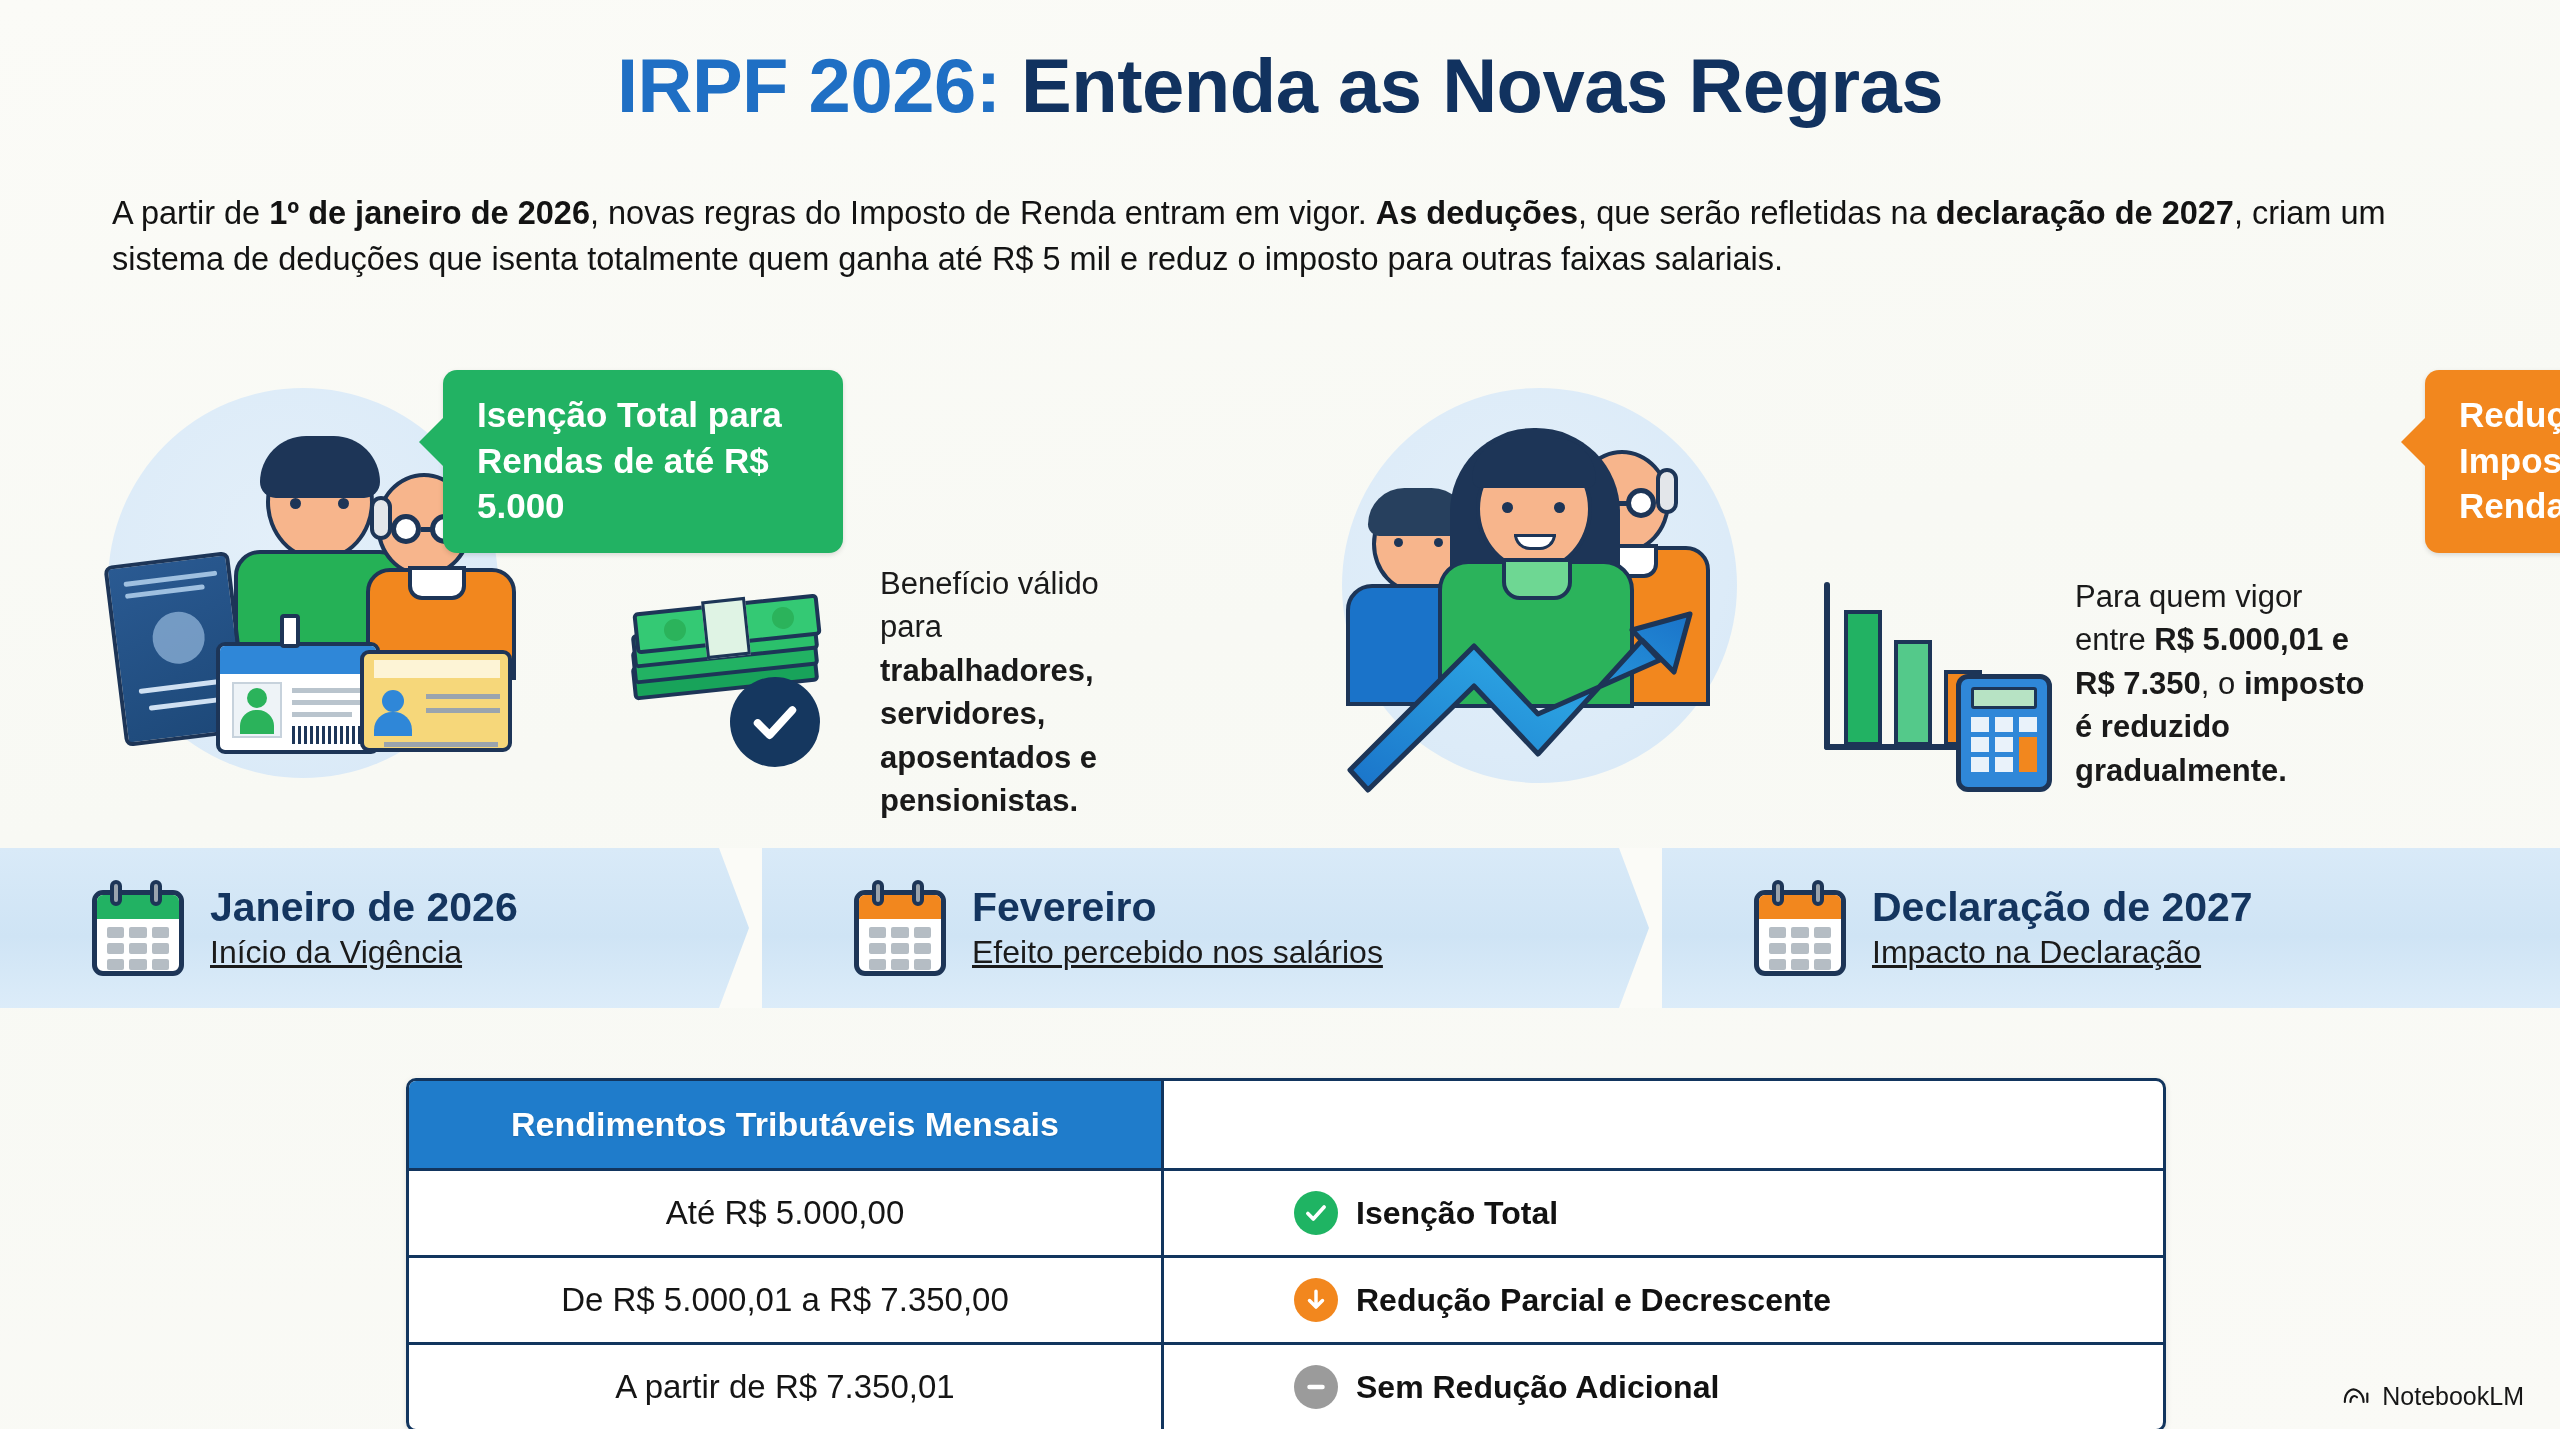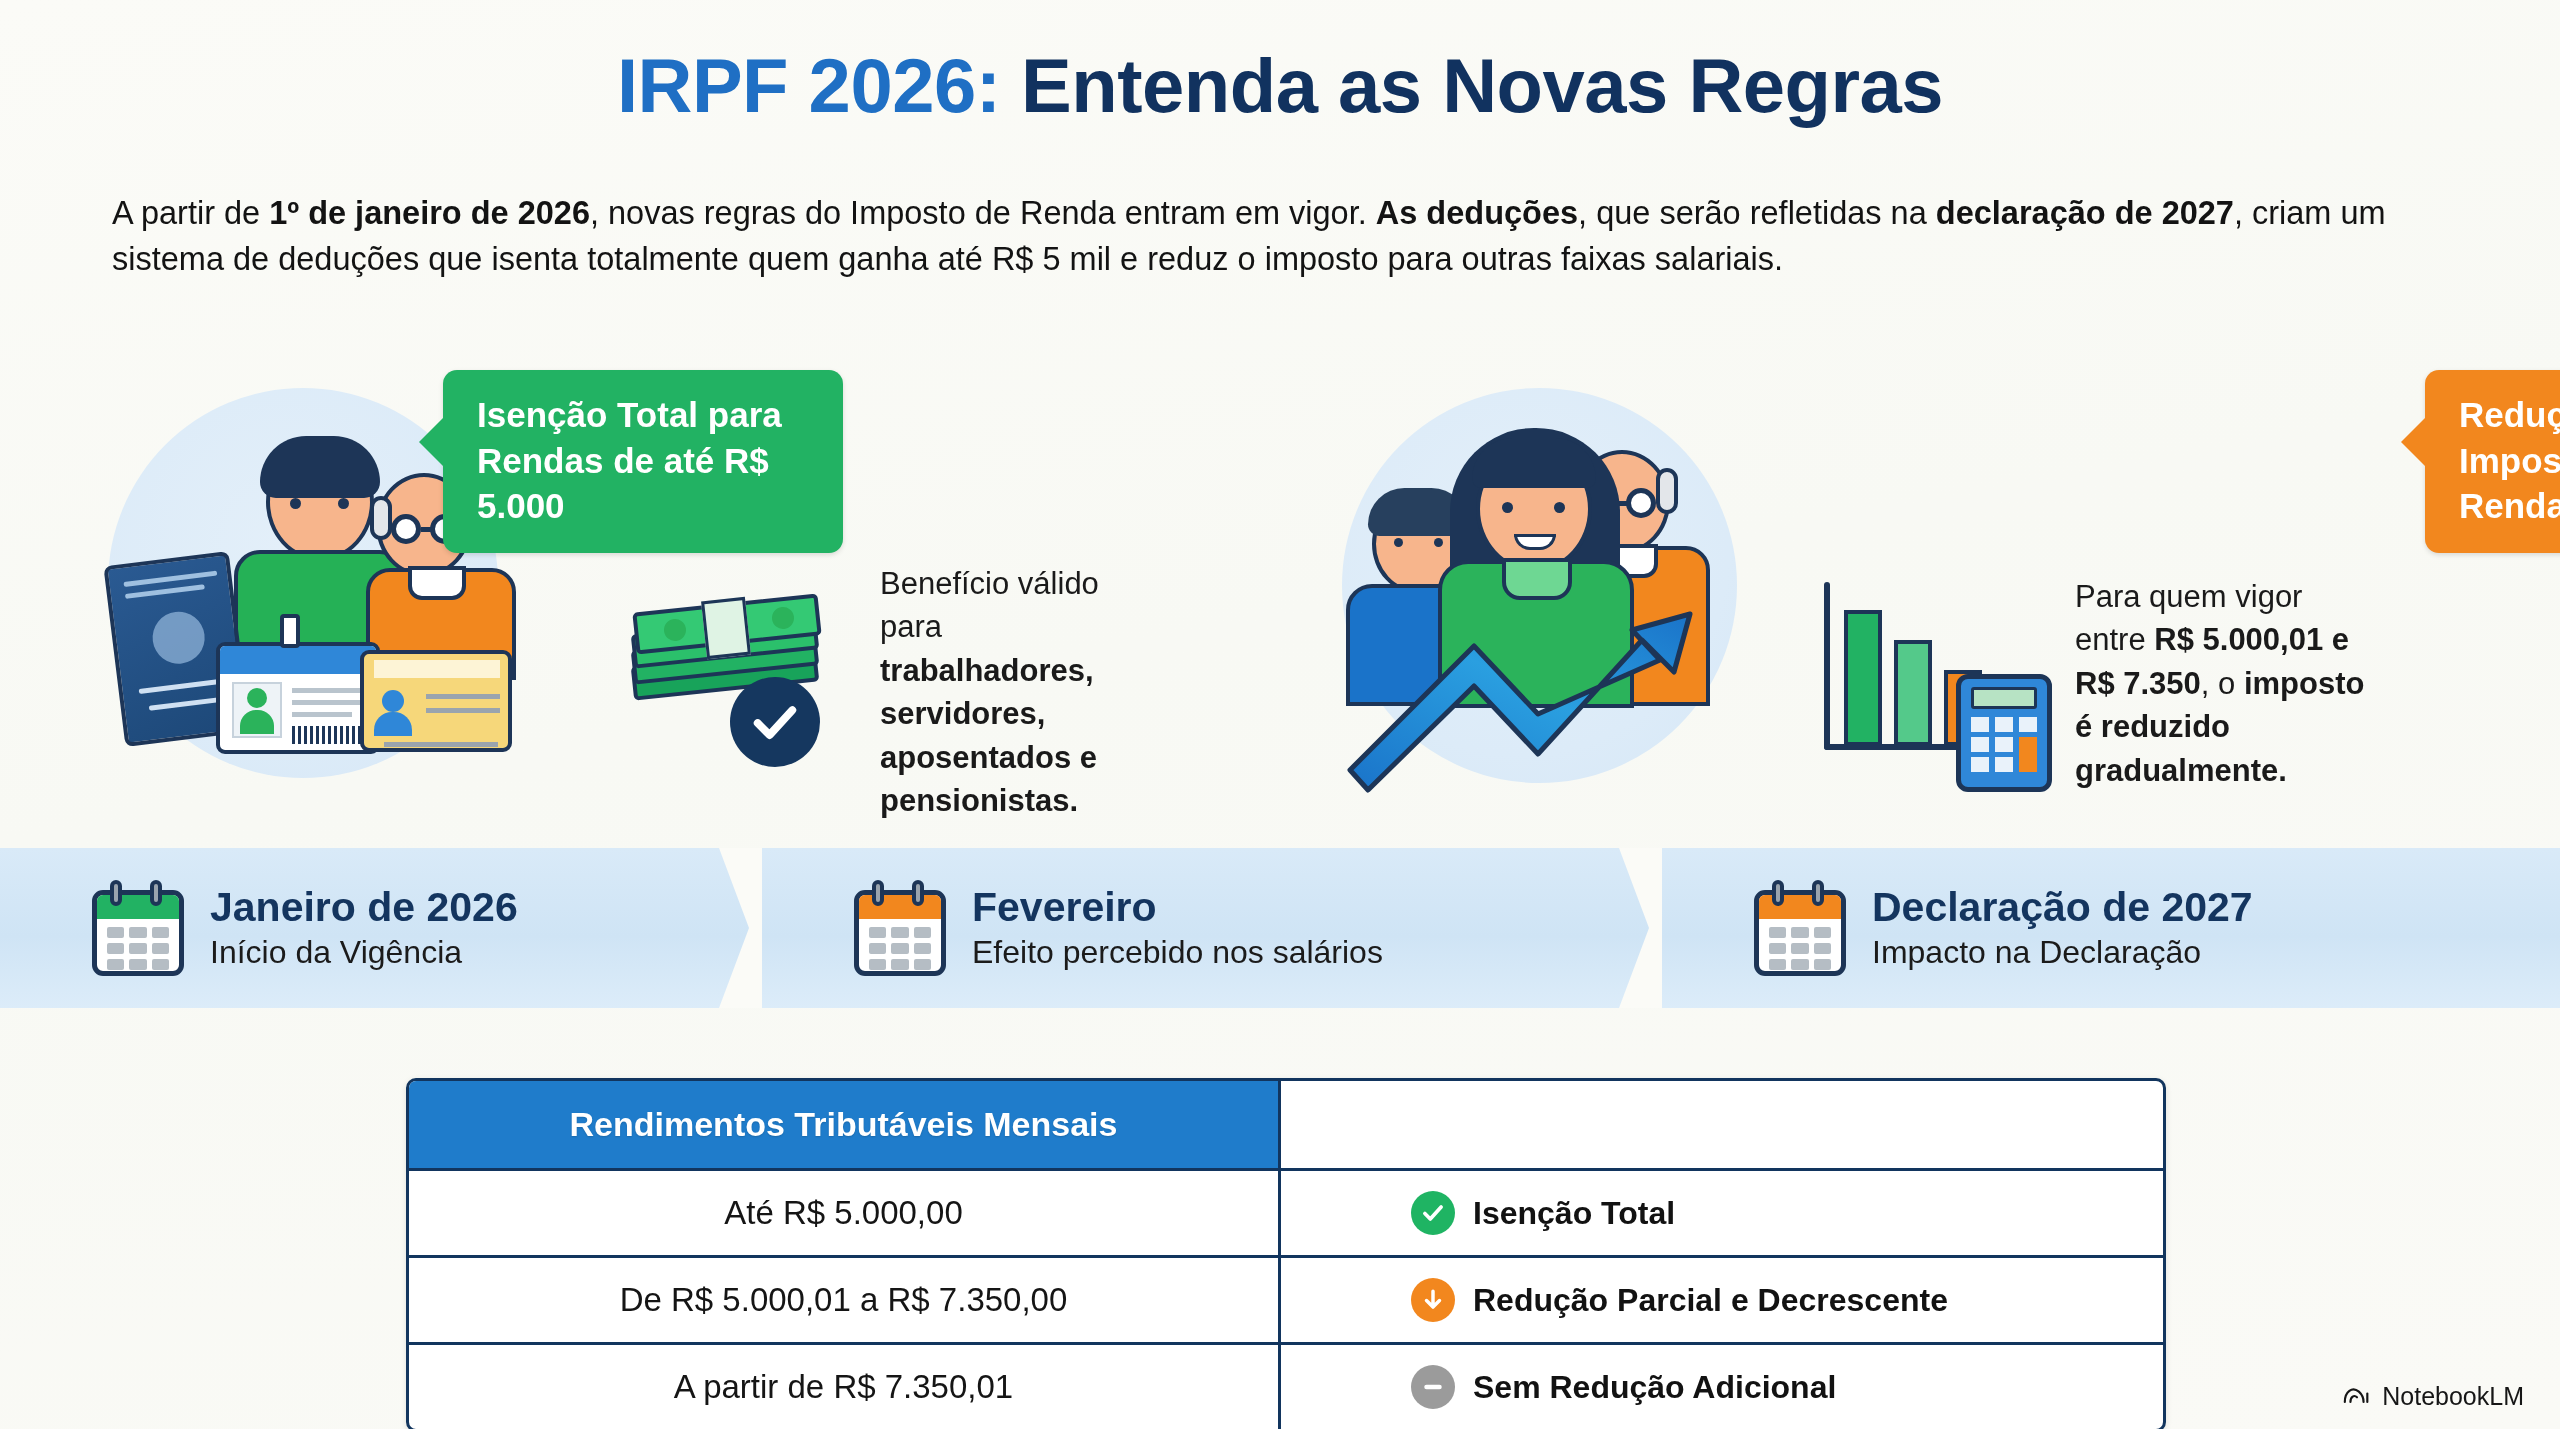--- a/index.html
+++ b/index.html
@@ -90,21 +90,21 @@
   .tl-seg:nth-child(2) { width: 900px; }
   .tl-seg:nth-child(3) { width: 898px; }
   .tl-chevron {
     position: absolute; right: -1px; top: 0;
     width: 44px; height: 160px;
     background: #fbfbf7;
     clip-path: polygon(0 0, 44px 0, 44px 160px, 0 160px, 30px 80px);
   }
   .tl-text { margin-left: 26px; }
   .tl-title { font-size: 41px; font-weight: bold; color: #14355f; line-height:1.12; }
-  .tl-sub { font-size: 32px; color: #1b1b1b; line-height: 1.2; margin-top: 2px; }
+  .tl-sub { font-size: 32px; color: #1b1b1b; line-height: 1.2; margin-top: 2px; text-decoration: underline; }
 
   
   .cal { position: relative; width: 92px; height: 96px; flex: 0 0 92px; }
   .cal .body {
     position: absolute; top: 10px; left: 0; width: 92px; height: 86px;
     border: 5px solid #1d3557; border-radius: 11px;
     background: #ffffff; overflow: hidden;
   }
   .cal .hdr { height: 24px; width: 100%; }
   .cal .grid {
@@ -123,21 +123,21 @@
   .table {
     position: absolute; top: 1078px; left: 406px;
     width: 1760px;
     border: 3px solid #12355e; border-radius: 10px;
     overflow: hidden; background: #ffffff;
     box-shadow: 0 2px 6px rgba(0,0,0,0.10);
   }
   .trow { display: flex; }
   .trow + .trow { border-top: 3px solid #12355e; }
   .tcell { padding: 20px 10px; display: flex; align-items: center; justify-content: center; }
-  .tcell.left  { width: 872px; border-right: 3px solid #12355e; }
+  .tcell.left  { width: 755px; border-right: 3px solid #12355e; }
   .tcell.right { width: 874px; justify-content: flex-start; padding-left: 130px; }
   .thead .tcell { padding: 24px 10px; }
   .thead .tcell.left  { background: #1f7ccb; }
   .thead .tcell.right { background: #1fb463; }
   .thead .label {
     color: #ffffff; font-size: 34px; font-weight: bold;
     text-shadow: 0 1px 2px rgba(0,0,0,0.16);
   }
   .tbody .left-txt { font-size: 33px; color: #151515; }
   .tbody .right-txt { font-size: 32px; font-weight: bold; color: #121212; }

